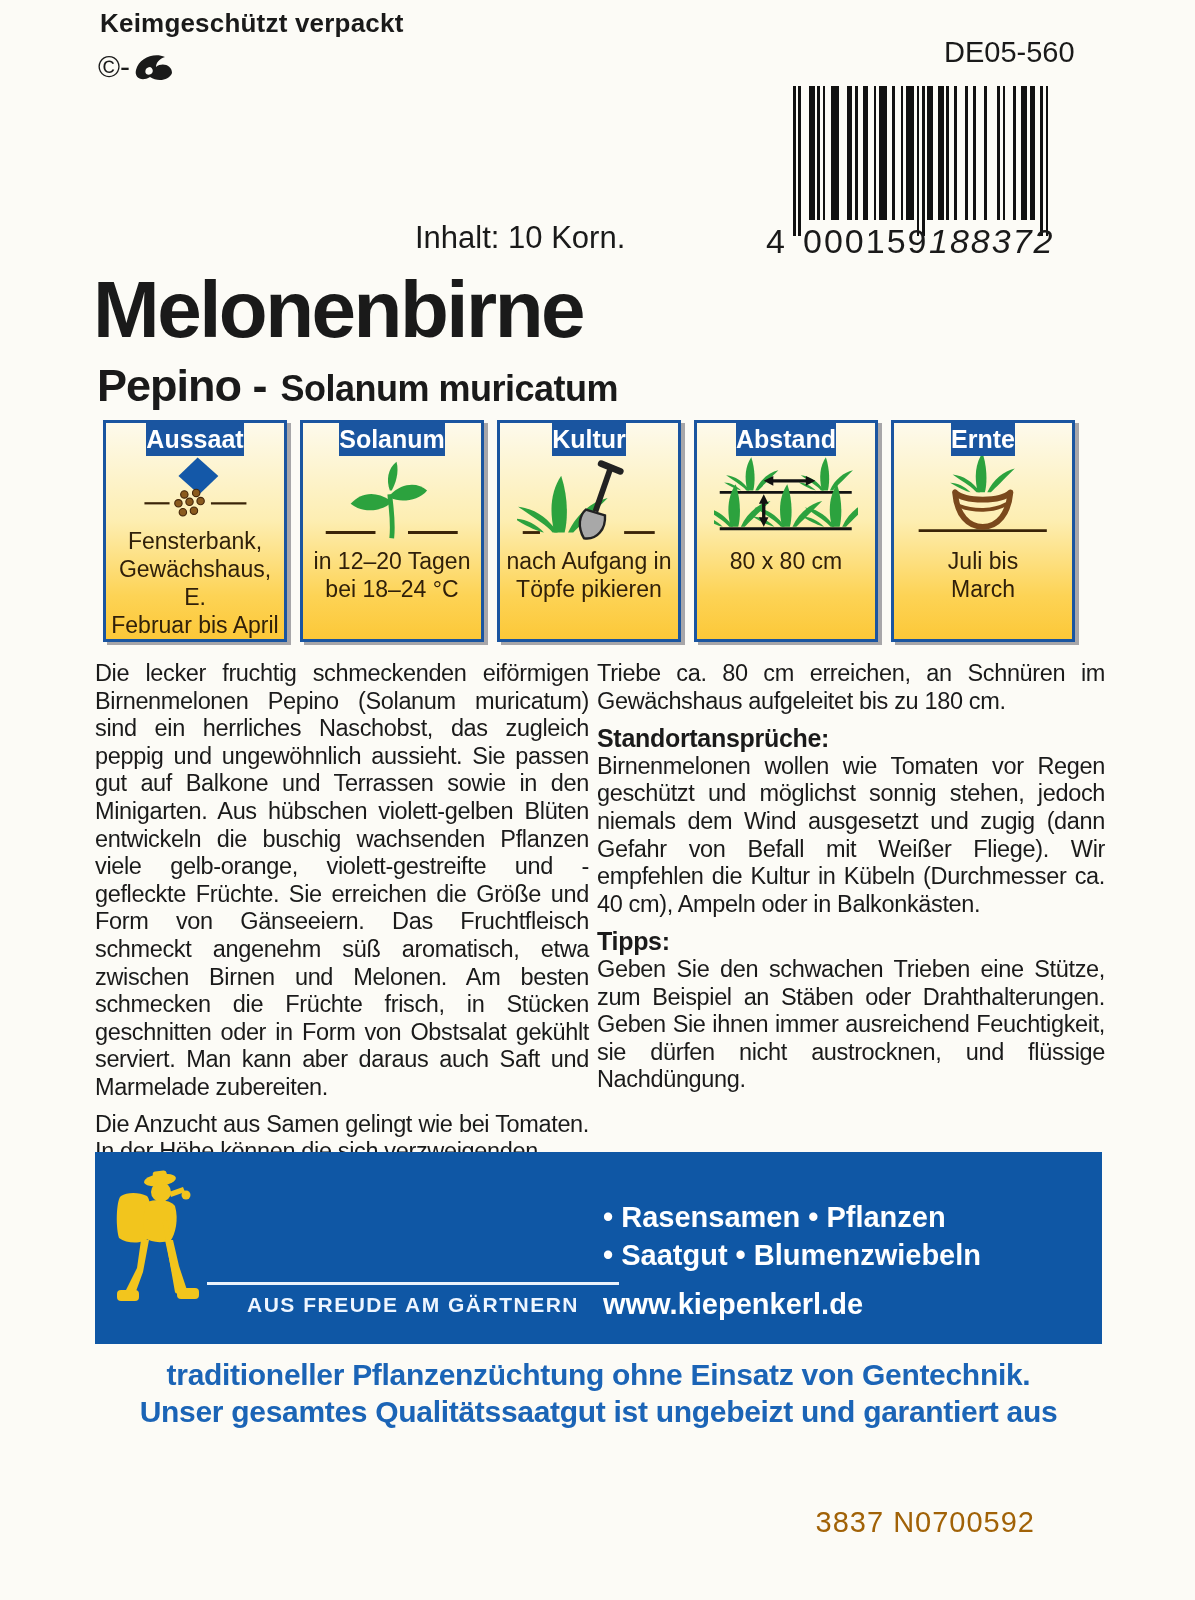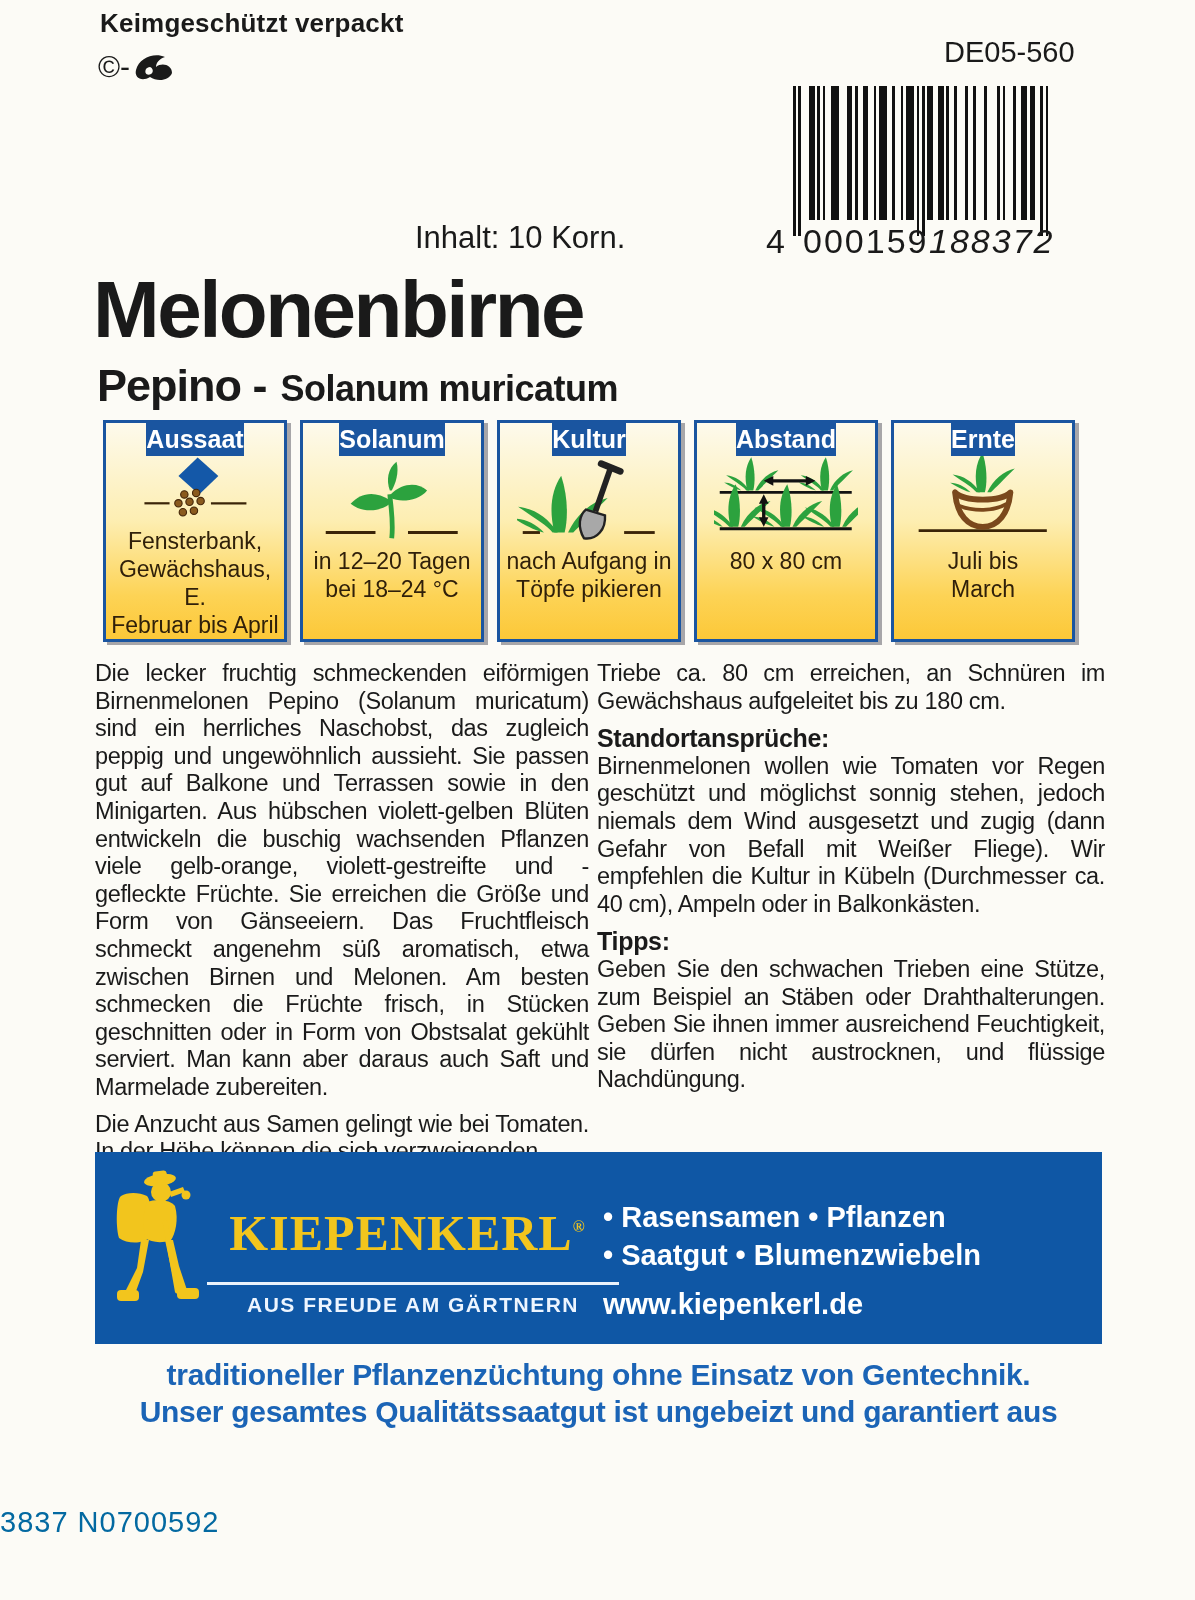--- a/index.html
+++ b/index.html
@@ -46,21 +46,21 @@
              font-family:"Liberation Serif",serif;font-weight:bold;font-size:50px;letter-spacing:1px;white-space:nowrap;}
   .brandline sup{font-size:16px;letter-spacing:0;}
   .brand-rule{position:absolute;left:112px;top:130px;width:412px;height:3px;background:#eaf2fb;}
   .tagline{position:absolute;left:112px;top:141px;width:412px;text-align:center;color:#edf5ff;
            font-weight:bold;font-size:21px;letter-spacing:1.5px;}
   .products{position:absolute;left:508px;top:46px;color:#fff;font-weight:bold;font-size:29px;line-height:38px;}
   .website{position:absolute;left:508px;top:136px;color:#fff;font-weight:bold;font-size:29px;}
   
   .quality{position:absolute;left:95px;top:1356px;width:1007px;text-align:center;color:#1b64b6;
            font-weight:bold;font-size:30px;line-height:37px;letter-spacing:-0.3px;}
-  .batch{position:absolute;left:0;top:1506px;width:1035px;text-align:left;font-size:29px;color:#0369a1;letter-spacing:1px;}
+  .batch{position:absolute;left:0;top:1506px;width:1035px;text-align:right;font-size:29px;color:#a16207;letter-spacing:1px;}
 </style>
 </head>
 <body>
 
 <div class="page">
 
   <svg width="0" height="0" style="position:absolute" aria-hidden="true">
     <defs>
       <g id="tuft" fill="#2ca23e">
         <path d="M-3,0 C-9,-9 -17,-14 -26,-15 C-16,-8 -9,-4 -6,0 Z"></path>
@@ -299,21 +299,20 @@
         <path d="M56,24 L70,19 L72,24 L58,29 Z"></path>
         <circle cx="73" cy="27" r="4.5"></circle>
         <path d="M34,34 C44,30 58,32 62,38 C66,52 62,66 58,72 C48,76 38,74 32,70 C30,56 30,42 34,34 Z"></path>
         <path d="M36,72 L30,104 L22,126 L12,124 L24,100 L28,72 Z"></path>
         <path d="M52,72 L58,100 L64,124 L74,122 L66,98 L60,72 Z"></path>
         <rect x="4" y="122" width="22" height="11" rx="4"></rect>
         <rect x="64" y="120" width="22" height="11" rx="4"></rect>
         <rect x="56" y="52" width="5" height="74" rx="2" transform="rotate(-10 58 90)"></rect>
       </g>
     </svg>
-    <div class="brandline"><span>KIEPENKERL</span><sup>®</sup></div>
     <div class="brand-rule"></div>
     <div class="tagline">AUS FREUDE AM GÄRTNERN</div>
     <div class="products">
       <div>• Rasensamen • Pflanzen</div>
       <div>• Saatgut • Blumenzwiebeln</div>
     </div>
     <div class="website">www.kiepenkerl.de</div>
   </div>
 
   <div class="quality">

